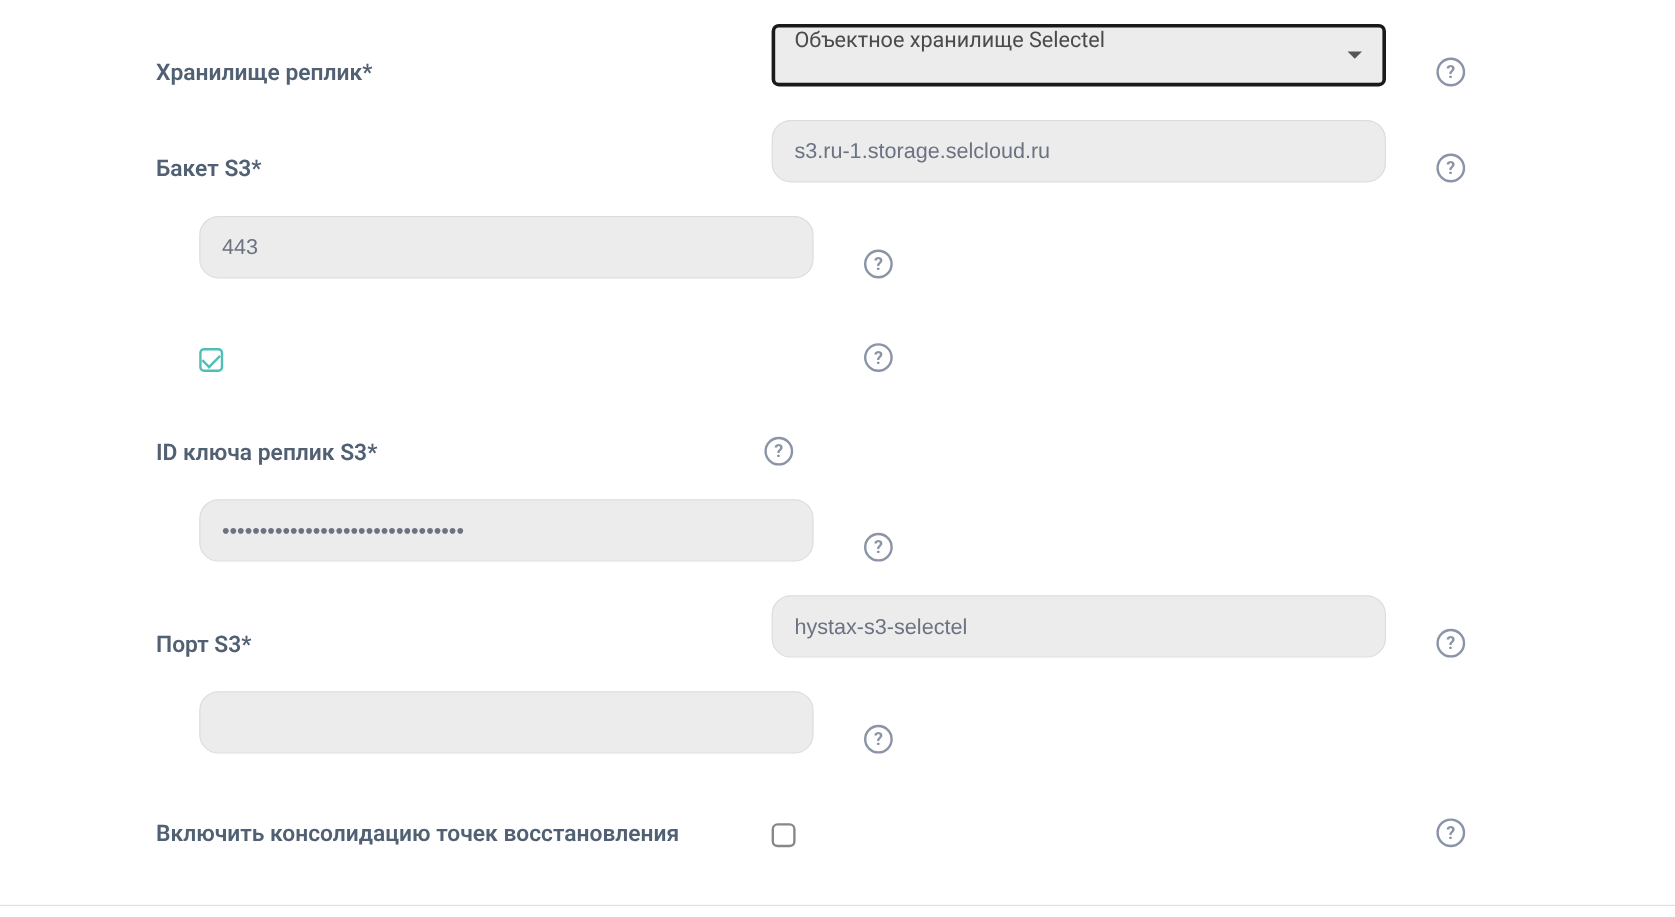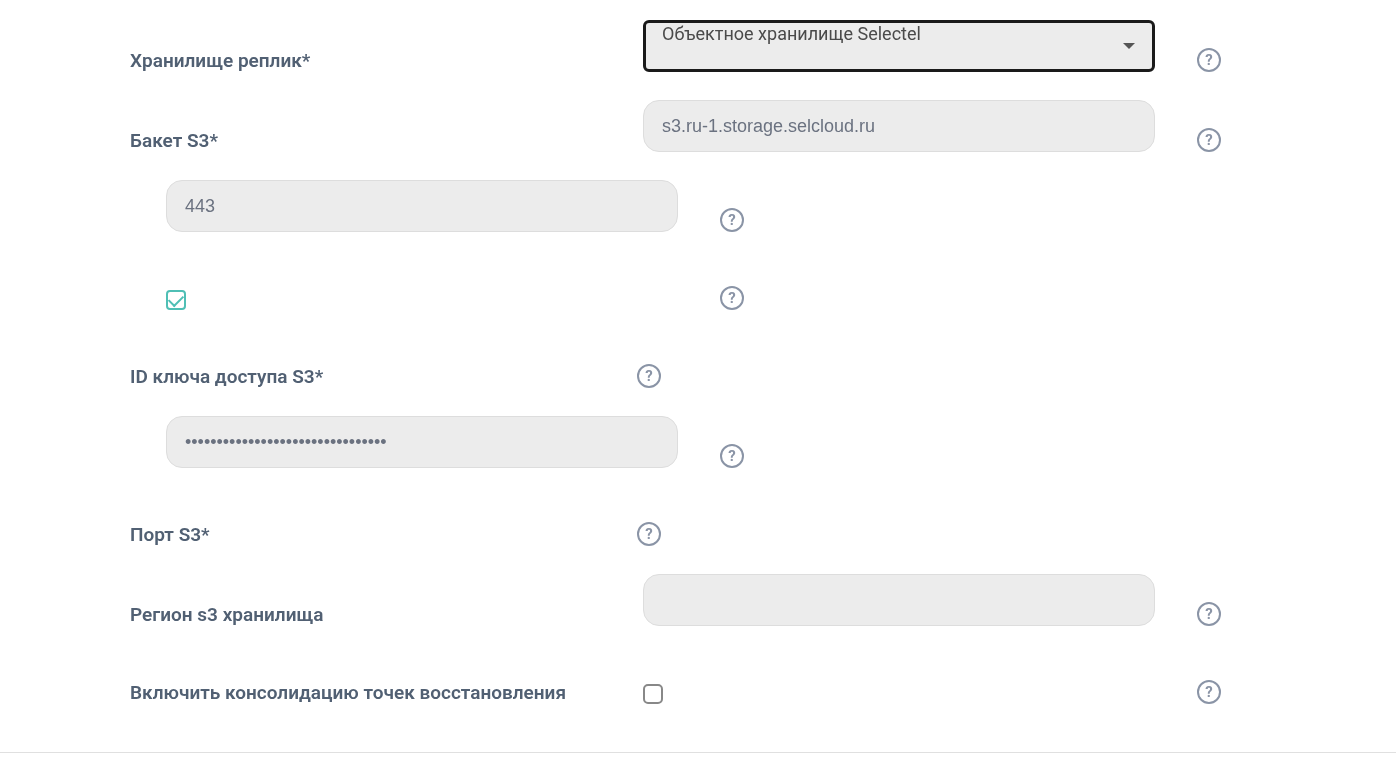--- a/index.html
+++ b/index.html
@@ -177,44 +177,46 @@
   <div class="form-row">
     <div class="form-input-wrapper checkbox-wrapper">
       <div class="checkbox checked"></div>
     </div>
     <div class="help-icon-wrapper">
       <div class="help-icon">?</div>
     </div>
   </div>
 
   <div class="form-row">
-    <div class="form-label">ID ключа доступа S3*</div>
+    <div class="form-label">ID ключа реплик S3*</div>
     <div class="help-icon-wrapper">
       <div class="help-icon">?</div>
     </div>
   </div>
 
   <div class="form-row">
     <div class="form-input-wrapper">
       <input type="password" class="form-input" value="••••••••••••••••••••••••••••••••" style="">
     </div>
     <div class="help-icon-wrapper">
       <div class="help-icon">?</div>
     </div>
   </div>
 
   <div class="form-row">
     <div class="form-label">Порт S3*</div>
-    <div class="help-icon-wrapper">
-      <div class="help-icon">?</div>
-    </div>
-  </div>
-
-  <div class="form-row">
-    <div class="form-label">Регион s3 хранилища</div>
+    <div class="form-input-wrapper">
+      <input type="text" class="form-input" value="hystax-s3-selectel" style="">
+    </div>
+    <div class="help-icon-wrapper">
+      <div class="help-icon">?</div>
+    </div>
+  </div>
+
+  <div class="form-row">
     <div class="form-input-wrapper">
       <input type="text" class="form-input" value="" style="">
     </div>
     <div class="help-icon-wrapper">
       <div class="help-icon">?</div>
     </div>
   </div>
 
   <div class="form-row">
     <div class="form-label">Включить консолидацию точек восстановления</div>

